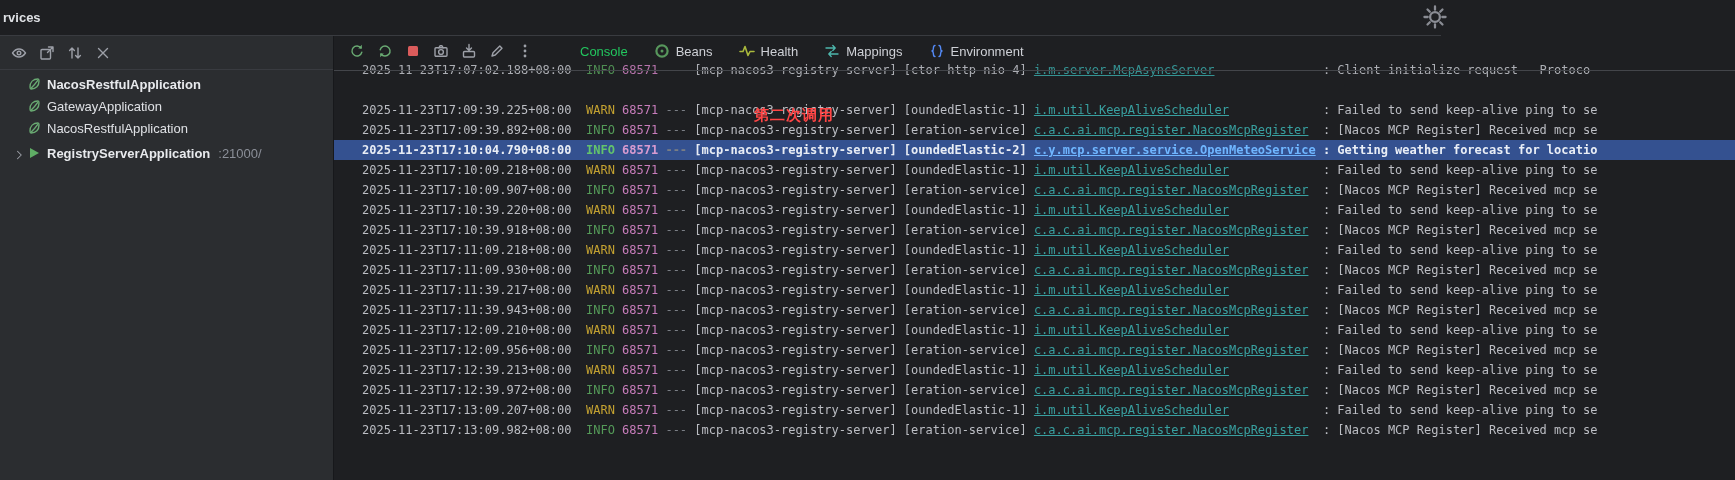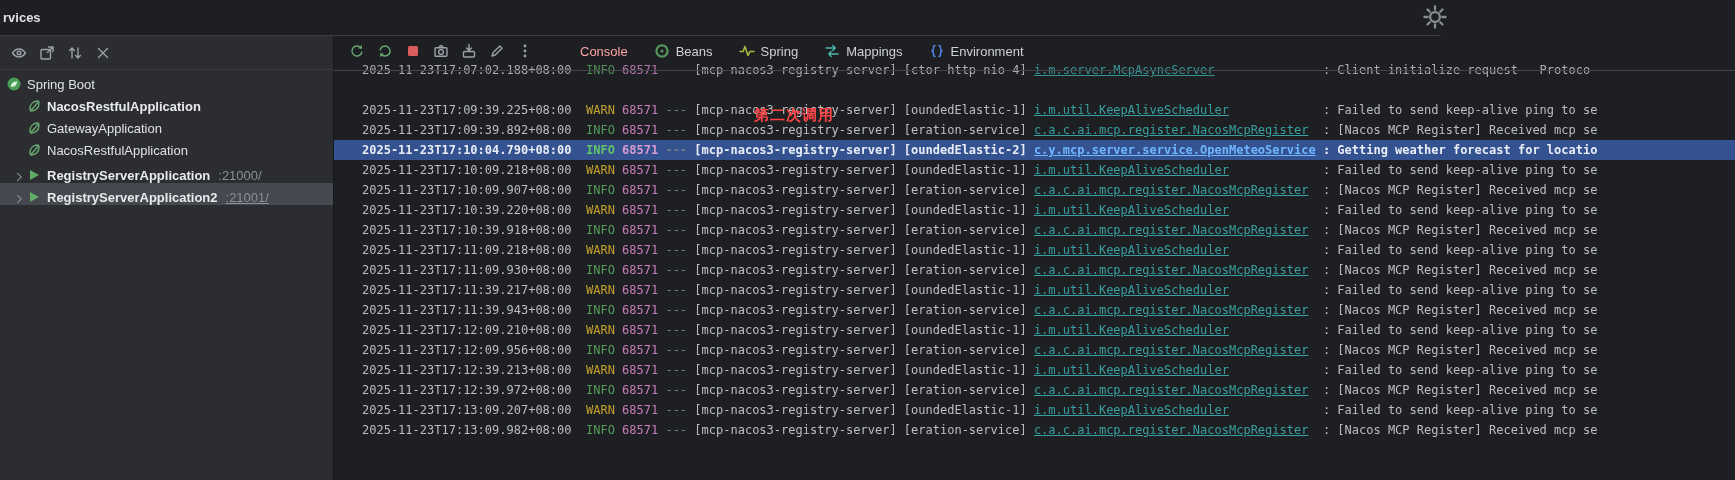--- a/index.html
+++ b/index.html
@@ -37,21 +37,21 @@
   .port.u { text-decoration:underline; }
 
   
   .run-content { flex:1; position:relative; background:#1E1F22; overflow:hidden; }
 
   .run-toolbar { position:absolute; top:0; left:0; right:0; height:30px; z-index:4;
                  display:flex; align-items:center; padding-left:14px; gap:10px; }
   .run-toolbar .tool-btn { width:18px; height:18px; }
   .tabs { display:flex; align-items:center; gap:26px; margin-left:36px; }
   .tab { display:flex; align-items:center; gap:6px; font-size:13px; color:#CED0D6; cursor:default; }
-  .tab.active .tab-label { color:#fca5a5; }
+  .tab.active .tab-label { color:#22c55e; }
   .tab-icon { width:16px; height:16px; display:flex; }
 
   .toolbar-border { position:absolute; top:34px; left:0; right:0; height:1px;
                     background:#43454A; z-index:5; }
 
   .console { position:absolute; top:24px; left:0; right:0; bottom:0; z-index:1;
              font-family:"DejaVu Sans Mono", monospace; font-size:12px; line-height:20px;
              white-space:pre; overflow:hidden; }
   .log-line { height:20px; padding-left:28px; color:#BCBEC4; }
   .log-line.blank { }
@@ -110,29 +110,20 @@
       </span>
       <span class="tool-btn">
         <svg width="16" height="16" viewBox="0 0 16 16">
             <path class="ic" d="M3.5 3.5l9 9M12.5 3.5l-9 9"></path>
           </svg>
       </span>
     </div>
 
     <div class="tree">
 
-      <div class="tree-row row-root">
-        <span class="node-icon">
-          <svg width="16" height="16" viewBox="0 0 16 16">
-              <circle cx="8" cy="8" r="6.5" fill="#499C54"></circle>
-              <path d="M4.8 10.6c3.4 1 5.6-.8 6.5-5.4-3.4.2-6.3 1.6-6.5 5.4z" fill="#D9F2DC"></path>
-            </svg>
-        </span>
-        <span>Spring Boot</span>
-      </div>
 
       <div class="tree-row row-plain">
         <span class="node-icon">
           <svg width="16" height="16" viewBox="0 0 16 16">
               <path class="ic" style="stroke:#6AAB73" d="M12 3C7.2 3 4 6.2 4 11c0 1.2.3 2 1.2 2C10 13 13 9.8 13 5c0-1.2-.2-2-1-2z"></path>
               <path class="ic" style="stroke:#6AAB73" d="M4.8 12.4C7.2 10 9.4 7.8 11.6 4.6"></path>
             </svg>
         </span>
         <span class="lbl-bold">NacosRestfulApplication</span>
       </div>
@@ -165,34 +156,20 @@
         </span>
         <span class="node-icon">
           <svg width="16" height="16" viewBox="0 0 16 16">
               <path d="M4 3l9 5-9 5z" fill="#5FAD65"></path>
             </svg>
         </span>
         <span class="lbl-bold">RegistryServerApplication</span>
         <span class="port">:21000/</span>
       </div>
 
-      <div class="tree-row row-run selected">
-        <span class="chev">
-          <svg width="12" height="12" viewBox="0 0 16 16">
-              <path class="ic" d="M6 3l5 5-5 5"></path>
-            </svg>
-        </span>
-        <span class="node-icon">
-          <svg width="16" height="16" viewBox="0 0 16 16">
-              <path d="M4 3l9 5-9 5z" fill="#5FAD65"></path>
-            </svg>
-        </span>
-        <span class="lbl-bold">RegistryServerApplication2</span>
-        <span class="port u">:21001/</span>
-      </div>
 
     </div>
   </aside>
 
   <main class="run-content">
 
     <div class="run-toolbar">
       <span class="tool-btn">
         <svg width="16" height="16" viewBox="0 0 16 16">
             <path class="ic" style="stroke:#6AAB73" d="M12.8 9.2A5 5 0 1 1 12 5"></path>
@@ -248,21 +225,21 @@
               </svg>
           </span>
           <span class="tab-label">Beans</span>
         </div>
         <div class="tab">
           <span class="tab-icon">
             <svg width="16" height="16" viewBox="0 0 16 16">
                 <path d="M1 8.5h3l2-5 3 9 2-4h4" fill="none" stroke="#A9B83C" stroke-width="1.6" stroke-linecap="round" stroke-linejoin="round"></path>
               </svg>
           </span>
-          <span class="tab-label">Spring</span>
+          <span class="tab-label">Health</span>
         </div>
         <div class="tab">
           <span class="tab-icon">
             <svg width="16" height="16" viewBox="0 0 16 16">
                 <path class="ic" style="stroke:#4DB6AC" d="M2 5h9M8.8 2.6L11.2 5 8.8 7.4"></path>
                 <path class="ic" style="stroke:#4DB6AC" d="M14 11H5M7.2 8.6L4.8 11l2.4 2.4"></path>
               </svg>
           </span>
           <span class="tab-label">Mappings</span>
         </div>

